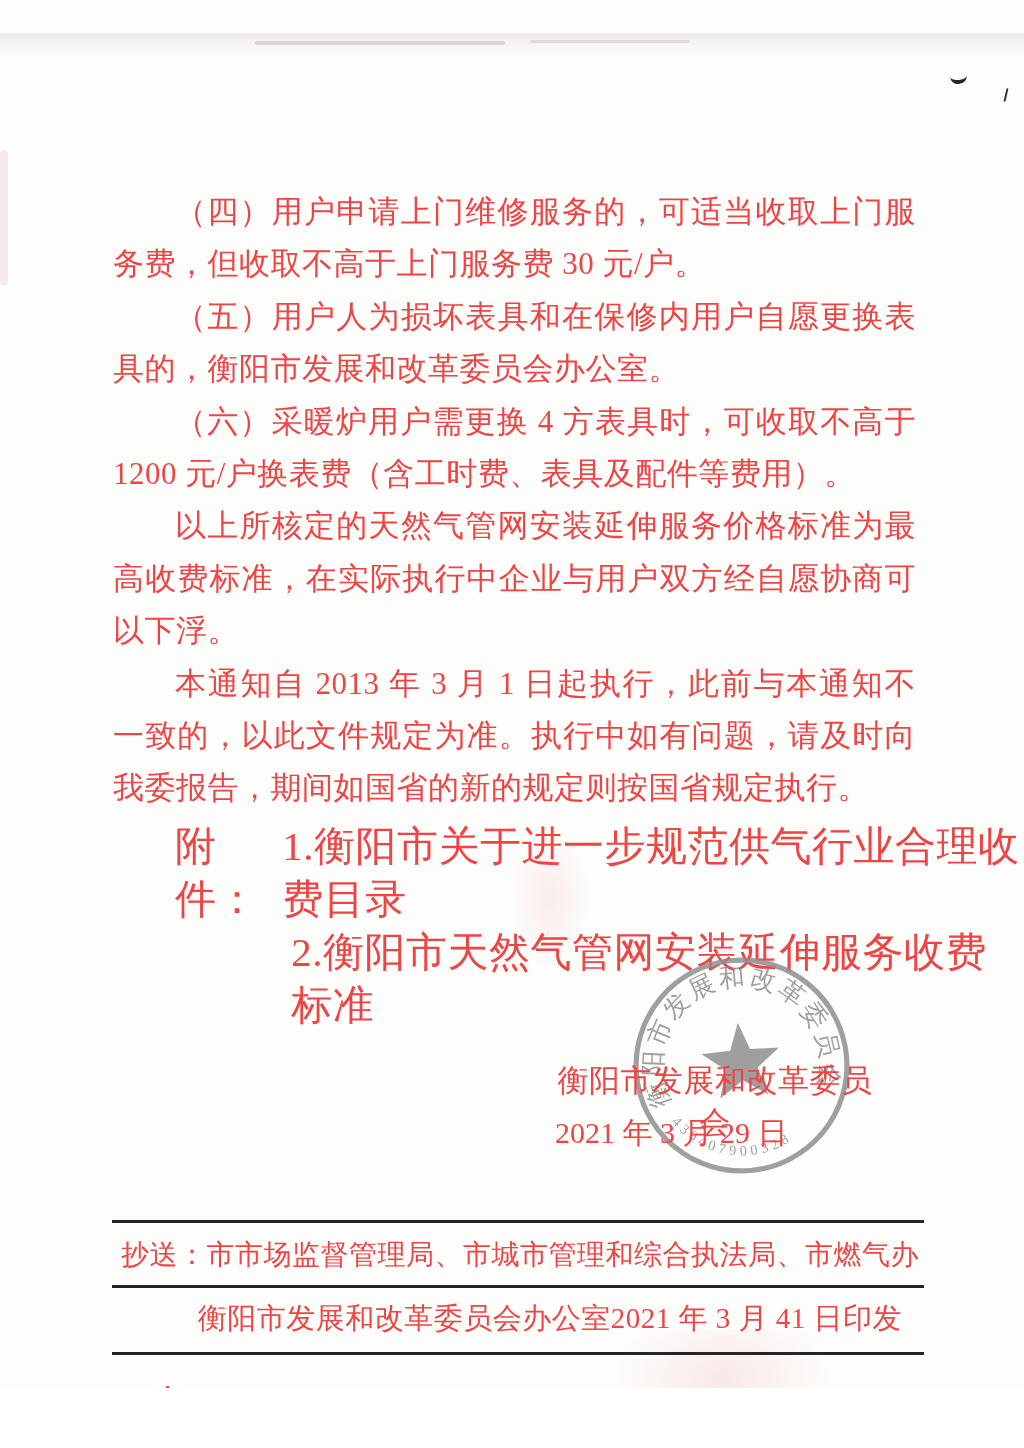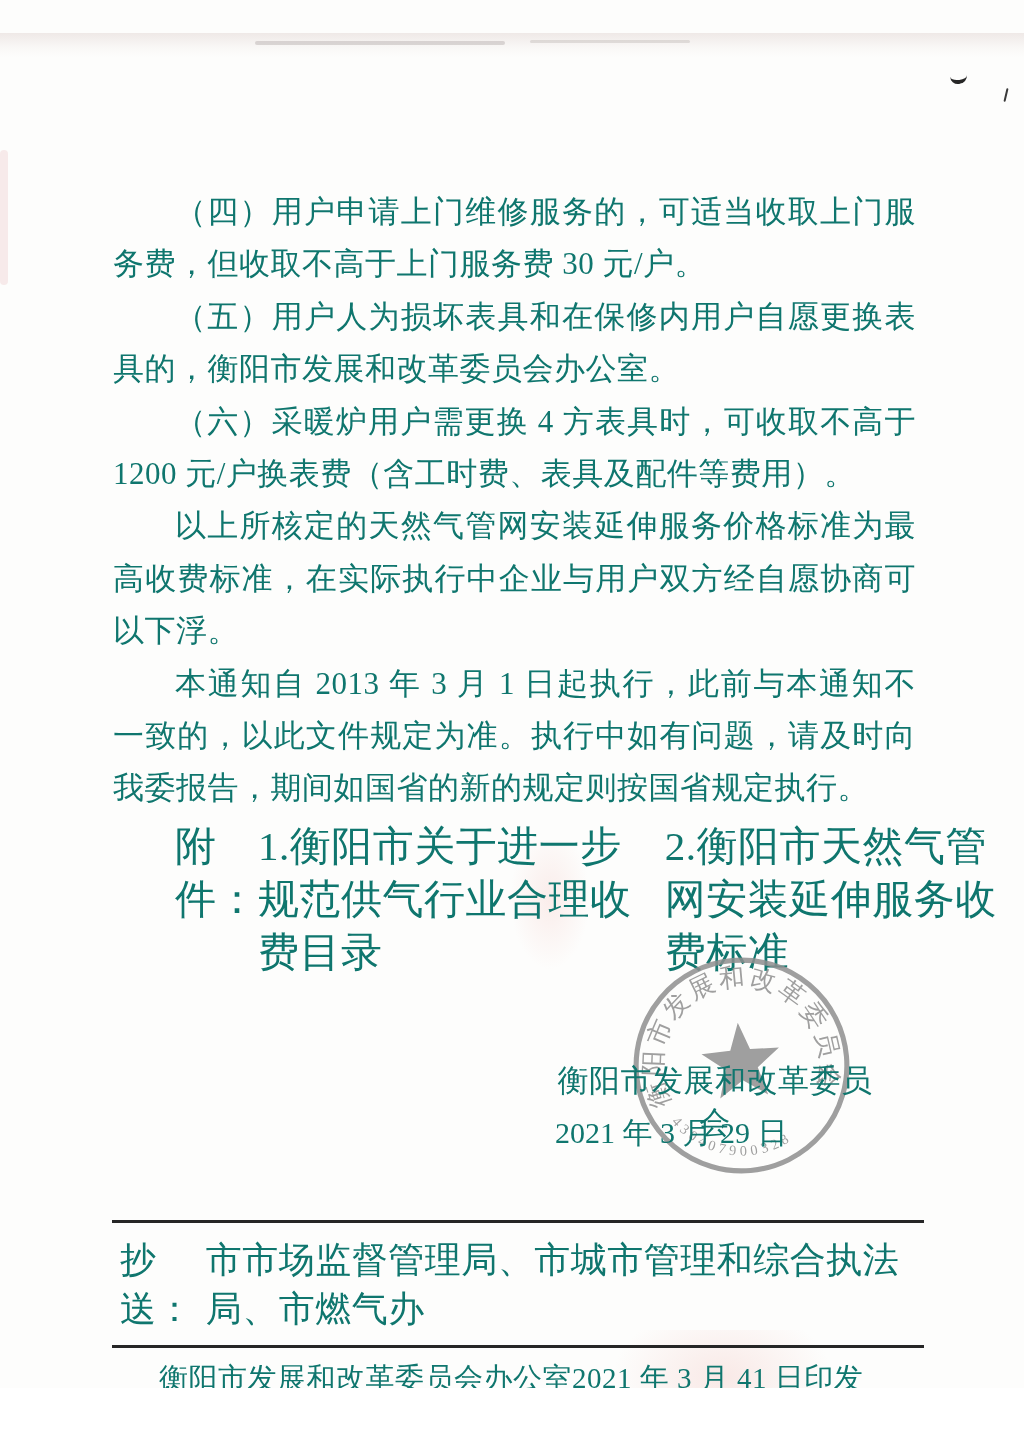--- a/index.html
+++ b/index.html
@@ -3,21 +3,21 @@
 <meta charset="utf-8">
 <style>
   html, body { margin: 0; padding: 0; }
   .page {
     position: relative;
     width: 1024px;
     height: 1388px;
     background: #fdfdfc;
     overflow: hidden;
     font-family: "Liberation Serif", "DejaVu Serif", serif;
-    color: #0f766e;
+    color: #ef4444;
   }
 
   
   .band-top {
     position: absolute; left: 0; top: 33px; width: 100%; height: 24px;
     background: linear-gradient(to bottom,
       rgba(206,186,182,0.30), rgba(226,214,210,0.14) 60%, rgba(255,255,255,0));
   }
   .streak-a {
     position: absolute; left: 255px; top: 41px; width: 250px; height: 4px;
@@ -55,21 +55,21 @@
     font-size: 31px; line-height: 52.4px;
     text-align: justify; letter-spacing: 0.5px;
   }
   .body-text p { margin: 0; text-indent: 2em; }
 
   
   .attachment {
     position: absolute; left: 175px; top: 820px;
     font-size: 41px; line-height: 53px; display: flex; letter-spacing: 0.5px;
   }
-  .attachment-items { display: flex; flex-direction: row; }
+  .attachment-items { display: flex; flex-direction: column; }
   .attachment-item2 { margin-left: 9px; }
 
   
   .seal {
     position: absolute; left: 630px; top: 954px; width: 223px; height: 223px;
     transform: rotate(-5deg); opacity: 0.85;
   }
   .seal text { font-family: "Liberation Serif", "DejaVu Serif", serif; }
   .signature-issuer {
     position: absolute; left: 550px; top: 1060px; width: 330px;
@@ -78,24 +78,24 @@
   .signature-date {
     position: absolute; left: 555px; top: 1113px; width: 330px;
     font-size: 30px; text-align: left;
   }
 
   
   .footer { position: absolute; left: 112px; top: 1220px; width: 812px; }
   .rule { height: 3px; background: #262626; }
   .cc-row {
     display: flex; align-items: center;
-    padding: 13px 4px 11px 8px; font-size: 36px; letter-spacing: 0.5px;
+    padding: 13px 4px 11px 8px; font-size: 28px; letter-spacing: 0.5px; justify-content: center;
   }
   .office-row {
-    display: flex; justify-content: center; align-items: center;
+    display: flex; justify-content: flex-end; align-items: center;
     padding: 11px 22px 13px 8px; font-size: 29px; letter-spacing: 0.5px;
   }
   .page-number {
     position: absolute; left: 112px; top: 1381px;
     font-size: 26px; letter-spacing: 7px;
     font-family: "Liberation Mono", "DejaVu Sans Mono", monospace;
   }
 </style>
 </head>
 <body>

